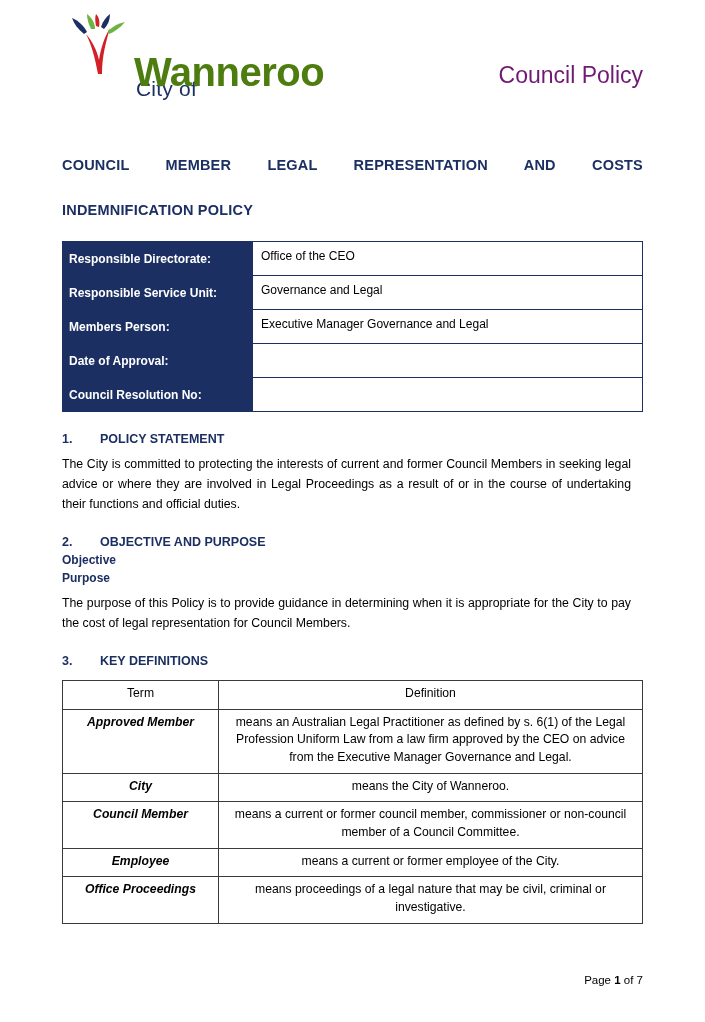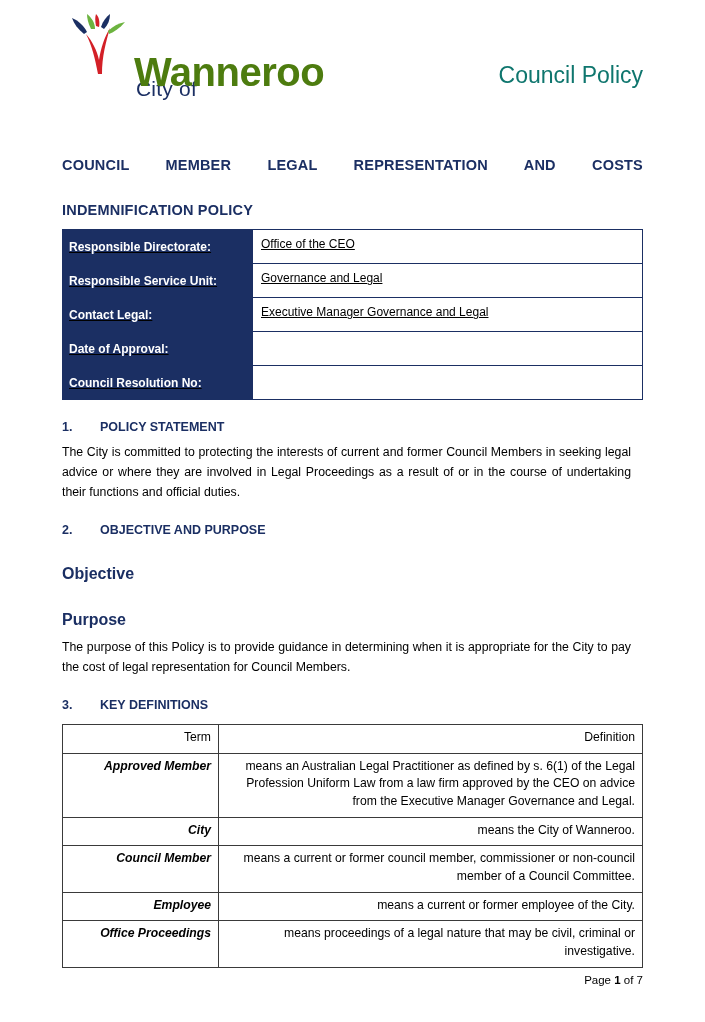--- a/index.html
+++ b/index.html
@@ -57,46 +57,45 @@
     font-weight: bold;
     color: #4d7c0f;
     letter-spacing: -0.5px;
     line-height: 1;
   }
   .council-policy {
     position: absolute;
     right: 0;
     top: 62px;
     font-size: 23px;
-    color: #0f766e;
+    color: #701a75;
     font-weight: normal;
   }
 
   
   .doc-title {
     margin-top: 42px;
     font-size: 14.5px;
     font-weight: bold;
     color: #1b2f63;
     text-transform: uppercase;
     letter-spacing: .2px;
     line-height: 1.55;
     text-align: justify;
     text-justify: inter-word;
   }
   .doc-title span.l1 { display:block; text-align: justify; }
   .doc-title span.l1::after { content:""; display:inline-block; width:100%; }
 
   
   table.meta {
-    margin-top: 8px;
+    margin-top: 20px;
     width: 100%;
     border-collapse: collapse;
     table-layout: fixed;
-    text-decoration: underline;
   }
   table.meta td {
     border: 1px solid #1b2f63;
     height: 34px;
     vertical-align: middle;
     font-size: 12px;
   }
   table.meta td.label {
     width: 190px;
     background: #1b2f63;
@@ -114,22 +113,22 @@
   
   .sec-head {
     margin-top: 20px;
     font-size: 12.5px;
     font-weight: bold;
     color: #1b2f63;
     display: flex;
   }
   .sec-head .num { width: 38px; flex: 0 0 38px; }
   .subhead {
-    margin-top: 28px;
-    font-size: 16px;
+    margin-top: 4px;
+    font-size: 12px;
     font-weight: bold;
     color: #1b2f63;
   }
   p.body {
     margin: 9px 12px 0 0;
     font-size: 12.3px;
     line-height: 1.62;
     text-align: justify;
     color: #000;
   }
@@ -140,21 +139,21 @@
     width: 100%;
     border-collapse: collapse;
     table-layout: fixed;
   }
   table.defs td, table.defs th {
     border: 1px solid #3a3a3a;
     padding: 4px 7px 6px 7px;
     font-size: 12.2px;
     vertical-align: top;
     line-height: 1.45;
-    text-align: right;
+    text-align: center;
     font-weight: normal;
   }
   table.defs th.c1, table.defs td.c1 { width: 156px; }
   table.defs td.term { font-weight: bold; font-style: italic; }
 
   
   .footer {
     position: absolute;
     right: 62px;
     bottom: 36px;
@@ -193,21 +192,21 @@
     <tbody>
         <tr>
       <td class="label">Responsible Directorate:</td>
       <td class="value">Office of the CEO</td>
     </tr>
     <tr>
       <td class="label">Responsible Service Unit:</td>
       <td class="value">Governance and Legal</td>
     </tr>
     <tr>
-      <td class="label">Contact Legal:</td>
+      <td class="label">Members Person:</td>
       <td class="value">Executive Manager Governance and Legal</td>
     </tr>
     <tr>
       <td class="label">Date of Approval:</td>
       <td class="value"></td>
     </tr>
     <tr>
       <td class="label">Council Resolution No:</td>
       <td class="value"></td>
     </tr>

